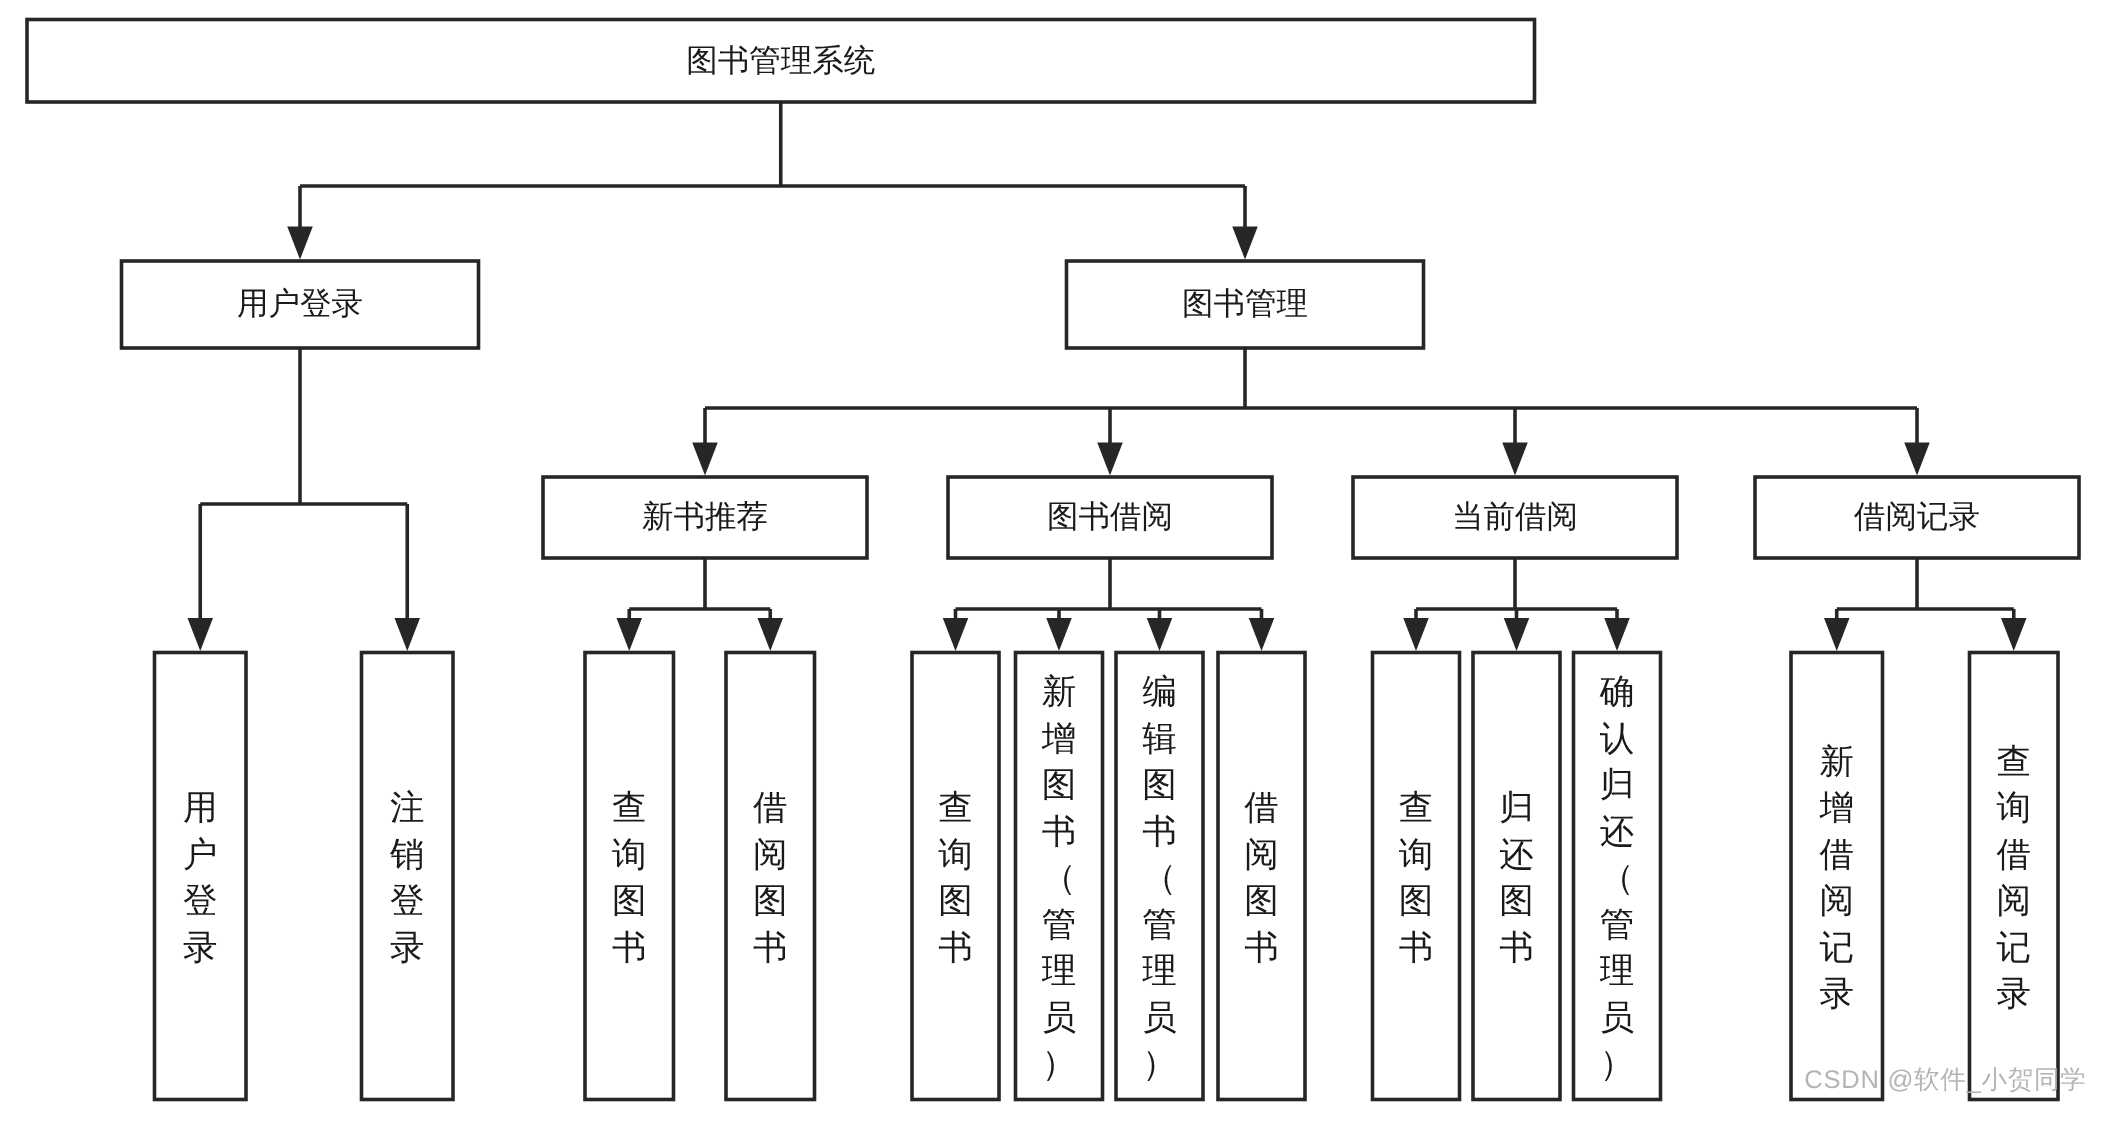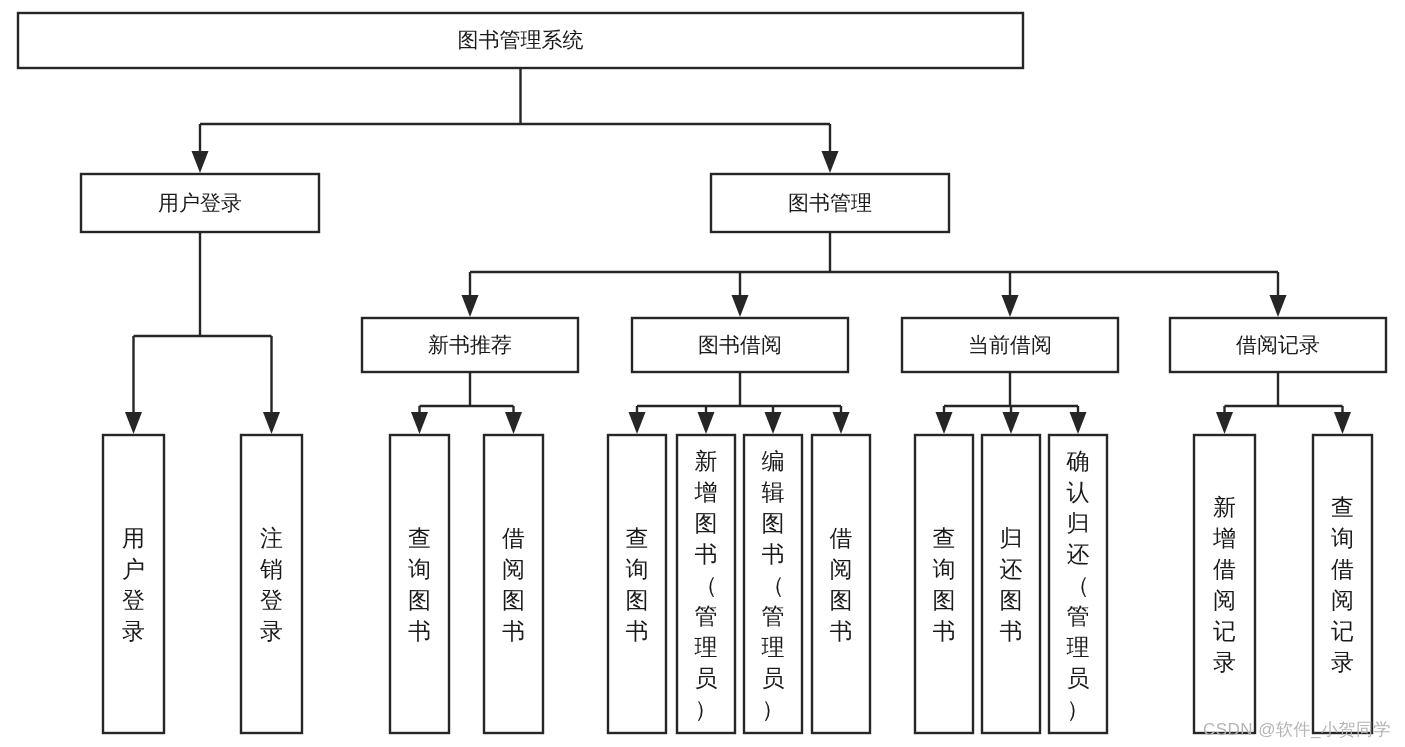--- a/index.html
+++ b/index.html
@@ -51,21 +51,21 @@
   }
   .node-label-v {
     font-family: "Liberation Sans", "DejaVu Sans", sans-serif;
     font-size: 23px;
     fill: #1a1a1a;
     text-anchor: middle;
   }
   .watermark {
     position: absolute;
     right: 14px;
-    bottom: 6px;
+    bottom: 16px;
     font-family: "Liberation Sans", "DejaVu Sans", sans-serif;
     font-size: 17px;
     color: #b4b4b4;
     letter-spacing: 0.5px;
     white-space: nowrap;
     pointer-events: none;
   }
 </style>
 </head>
 <body>

